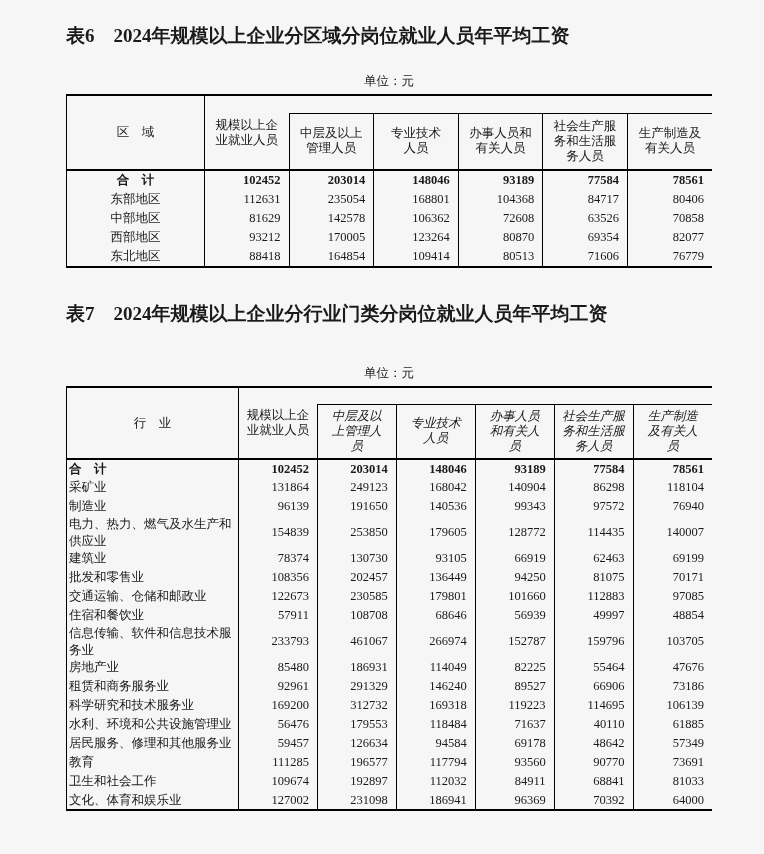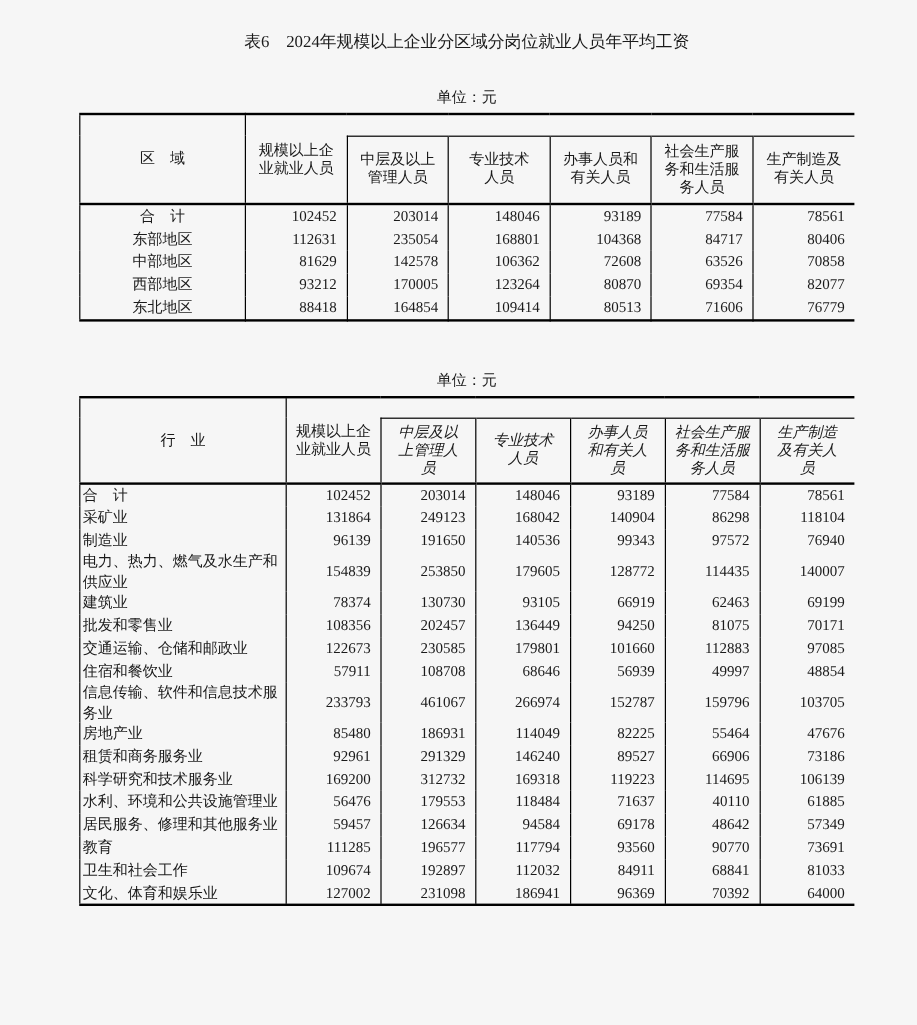--- a/index.html
+++ b/index.html
@@ -14,23 +14,23 @@
     font-family: "Liberation Serif", "DejaVu Serif", serif;
     overflow: hidden;
   }
   .page {
     width: 764px;
     height: 854px;
   }
   .tbl-title {
     width: 646px;
     margin: 0 0 0 66px;
-    text-align: center;
-    font-size: 14px;
-    font-weight: normal;
+    text-align: left;
+    font-size: 19px;
+    font-weight: bold;
     line-height: 20px;
   }
   .tbl-title.first { padding-top: 26px; }
   .tbl-title.second { padding-top: 36px; }
   .unit-label {
     width: 646px;
     margin: 0 0 4px 66px;
     text-align: center;
     font-size: 12.5px;
     line-height: 18px;
@@ -86,21 +86,21 @@
   .t6 tbody td { line-height: 19px; }
   .t7 tbody tr { height: 19px; }
   .t7 tbody td { line-height: 16.5px; }
   td.num-cell {
     text-align: right;
     padding-right: 8px;
     font-variant-numeric: lining-nums;
   }
   .t6 td.label-cell { text-align: center; }
   .t7 td.label-cell { text-align: left; padding-left: 2px; }
-  tr.total-row td { font-weight: normal; }
+  tr.total-row td { font-weight: bold; }
 </style>
 </head>
 <body>
 
 <div class="page">
 
   <section>
     <div class="tbl-title first">表6　2024年规模以上企业分区域分岗位就业人员年平均工资</div>
     <div class="unit-label first">单位：元</div>
 
@@ -179,20 +179,21 @@
             <td class="num-cell">109414</td>
             <td class="num-cell">80513</td>
             <td class="num-cell">71606</td>
             <td class="num-cell">76779</td>
           </tr>
         </tbody>
     </table>
   </section>
 
   <section>
+    <div class="tbl-title second">表7　2024年规模以上企业分行业门类分岗位就业人员年平均工资</div>
     <div class="unit-label second">单位：元</div>
 
     <table class="t7">
       <colgroup>
         <col style="width:172px">
         <col>
           <col>
           <col>
           <col>
           <col>

